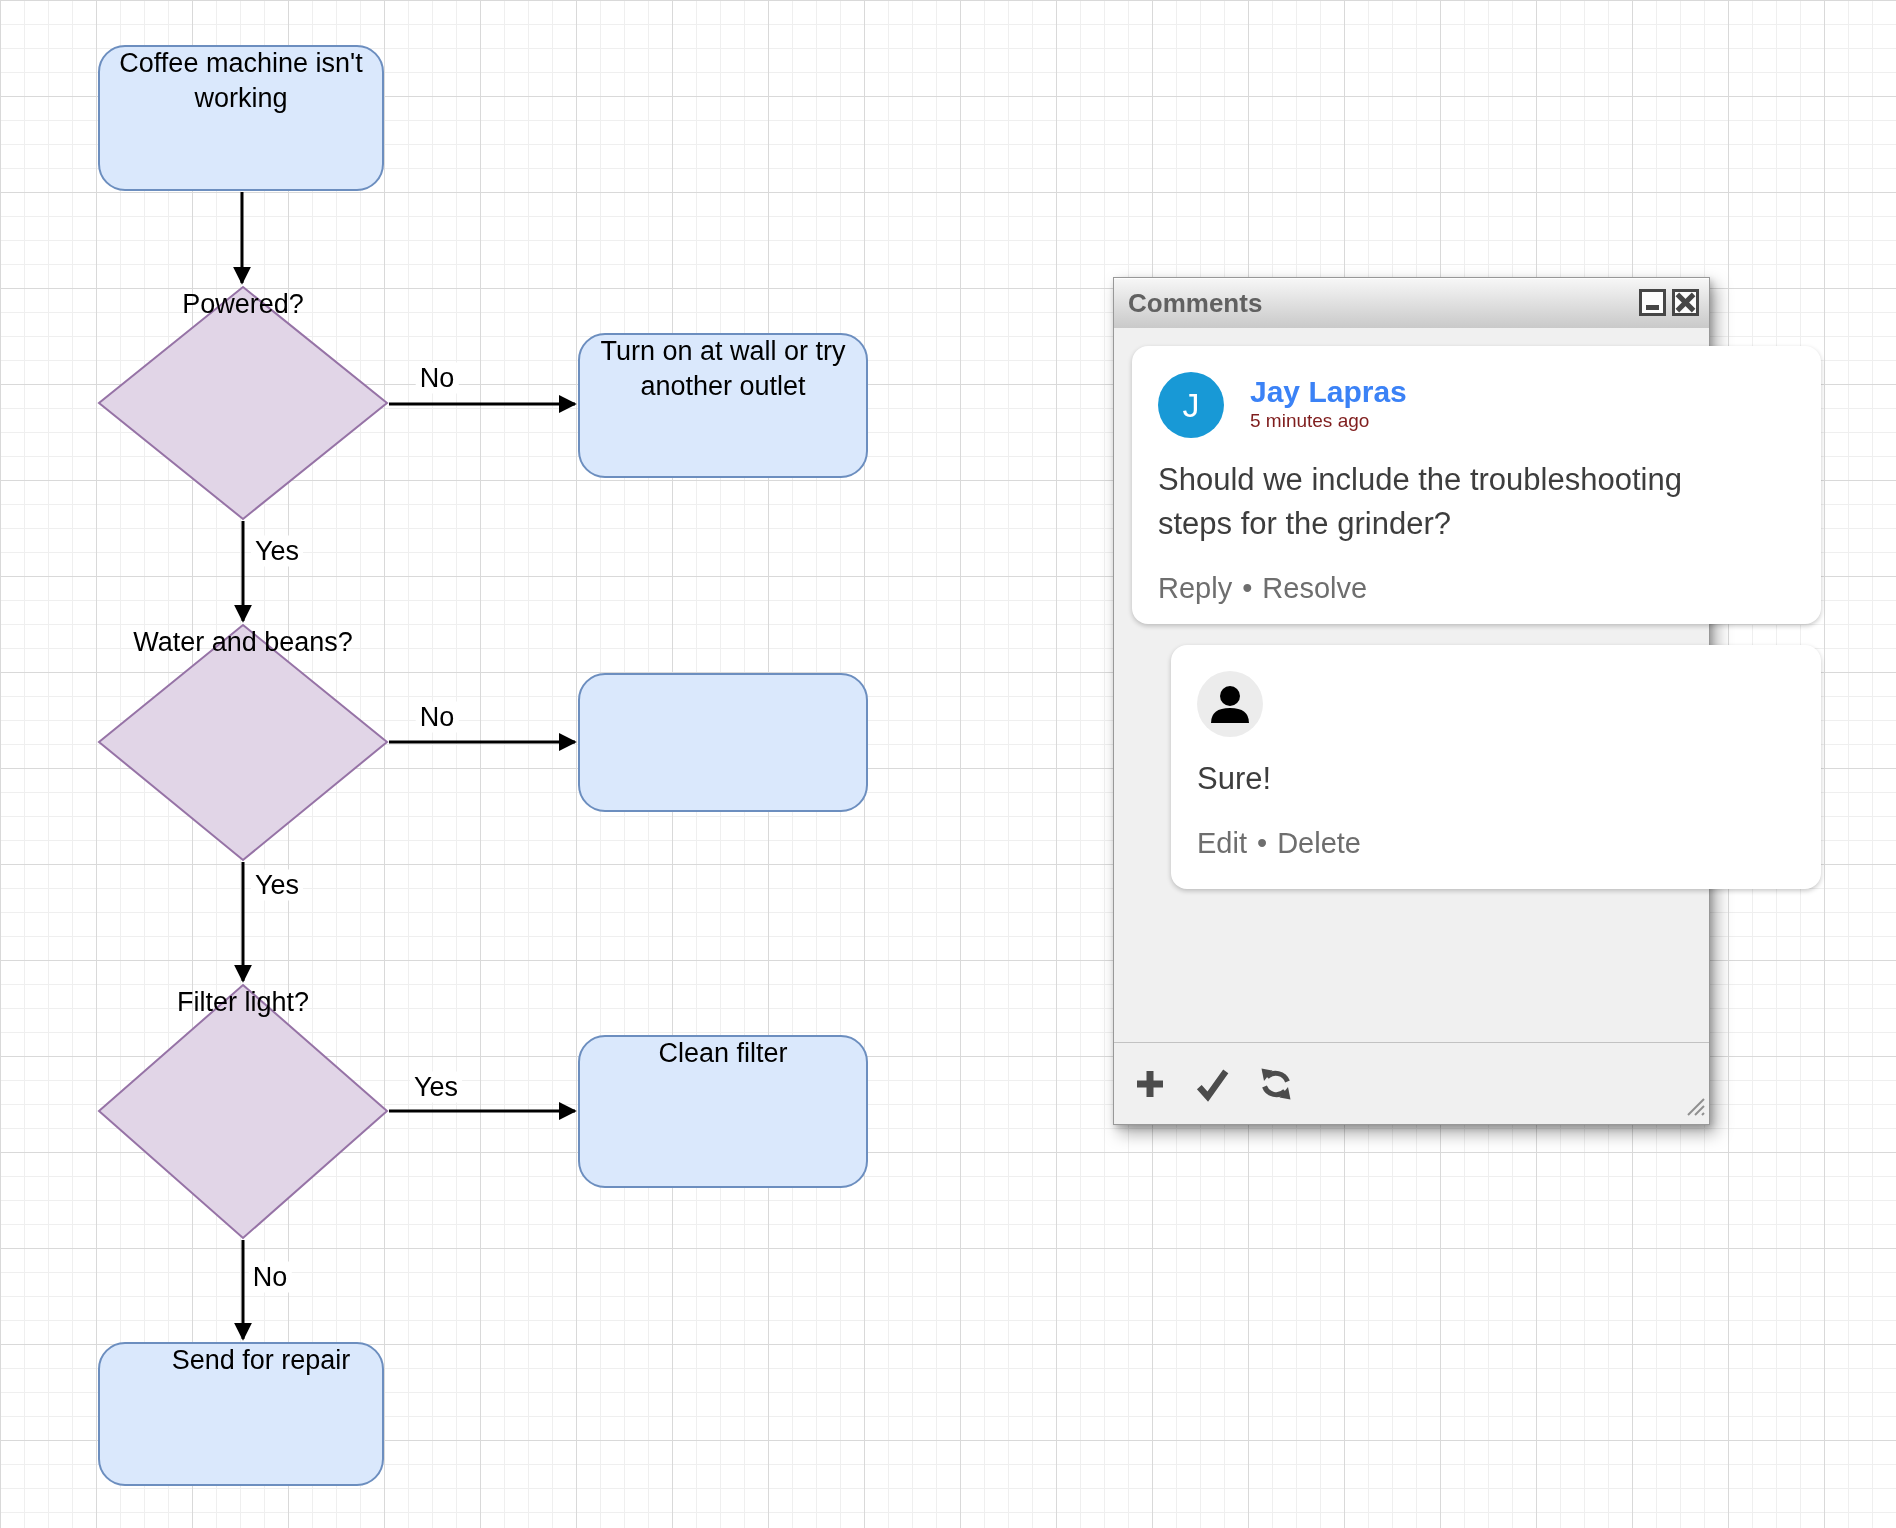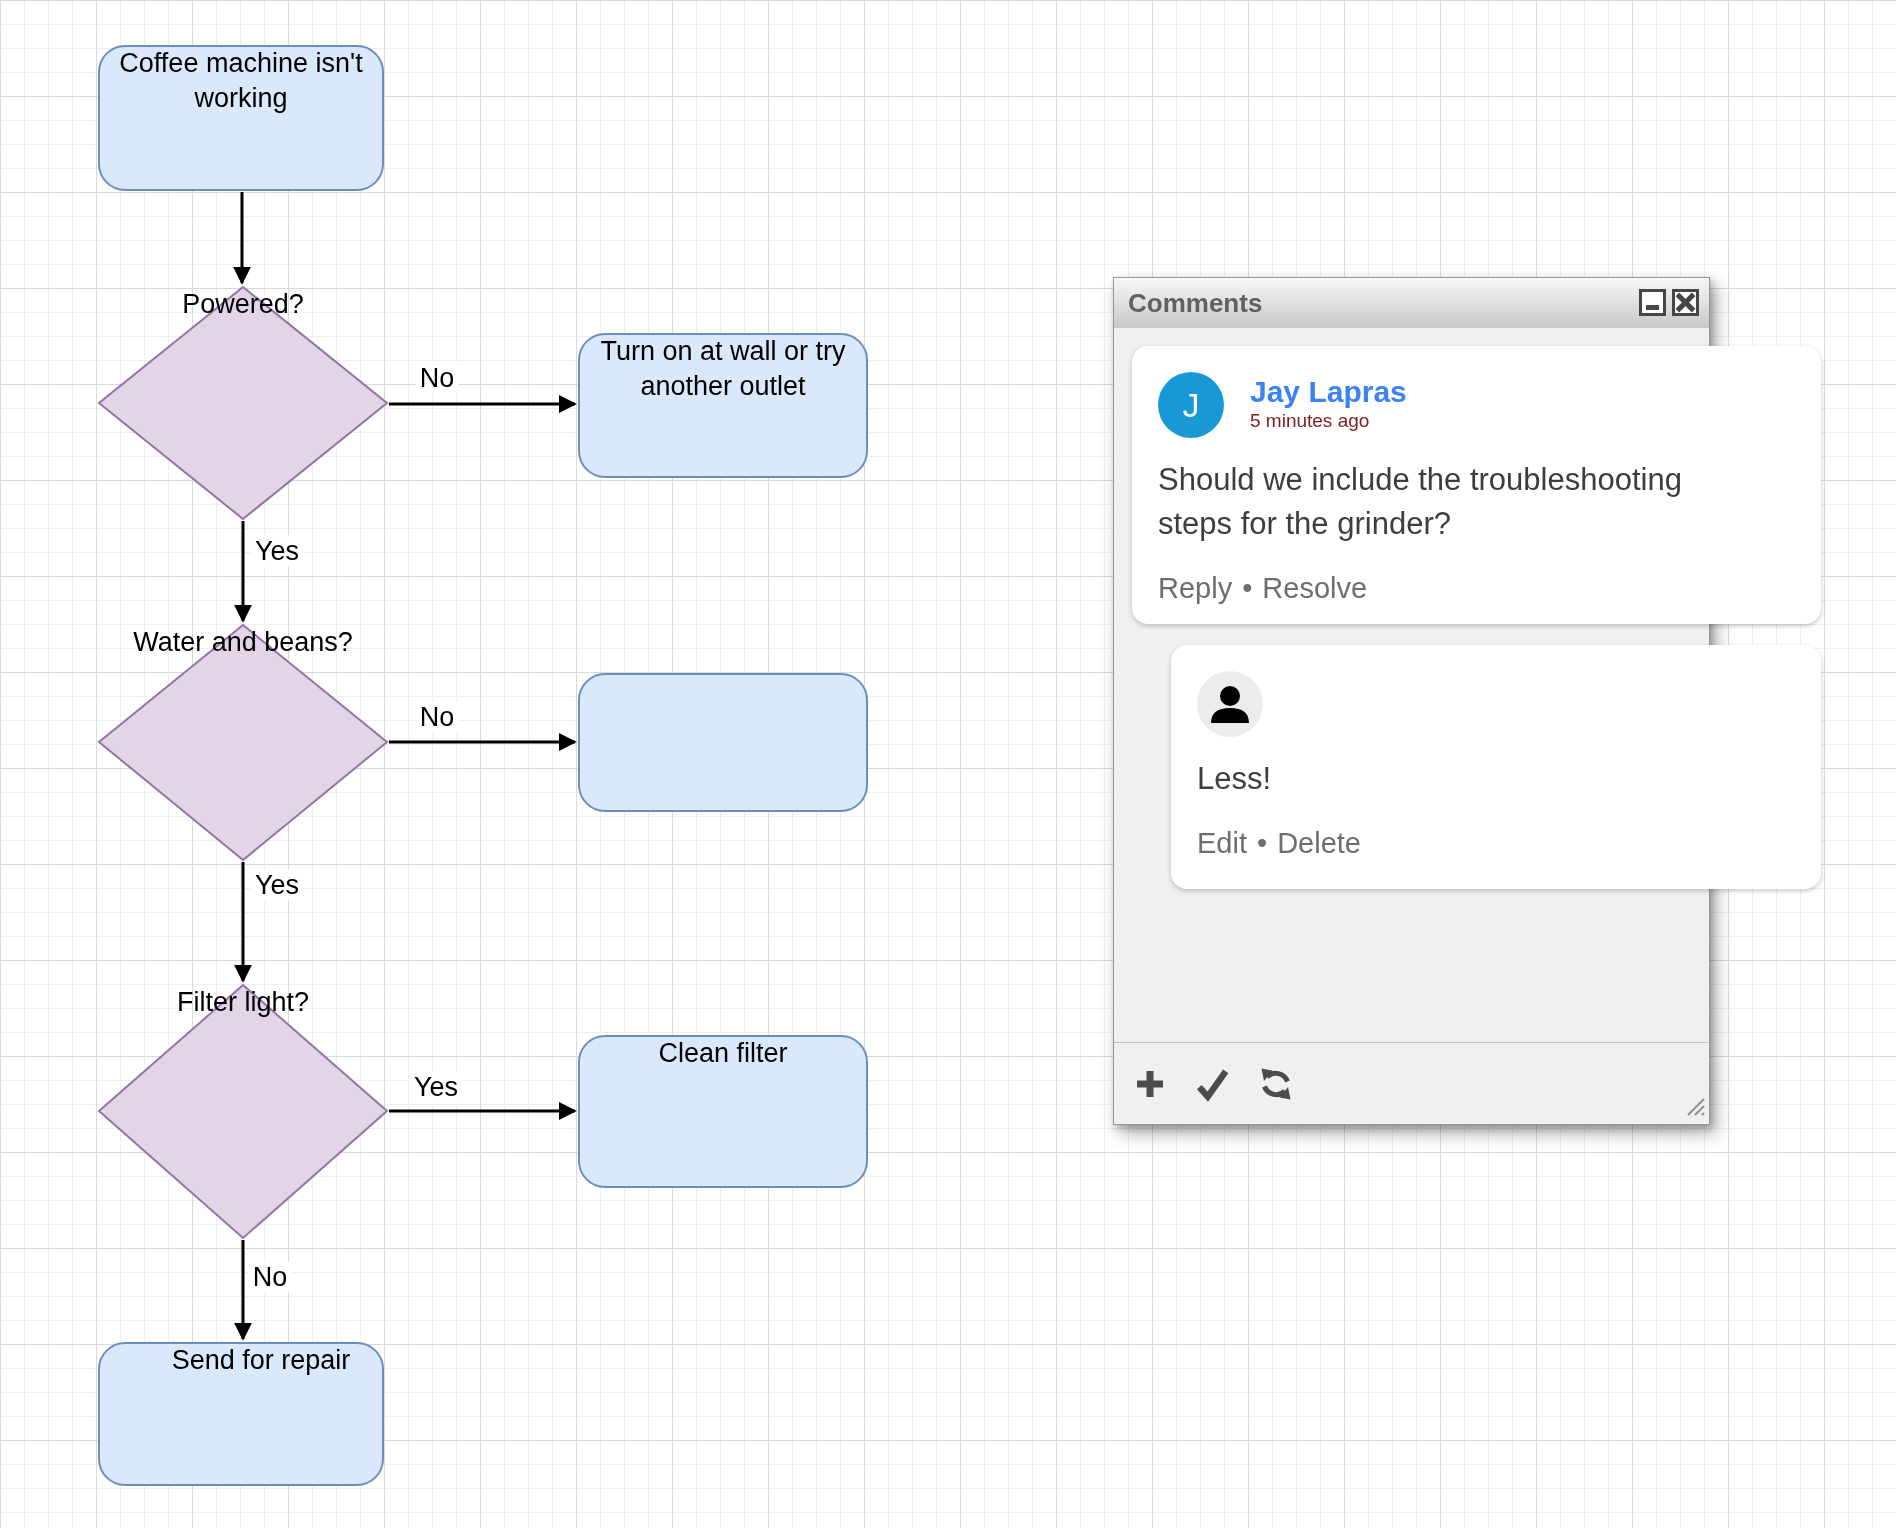--- a/index.html
+++ b/index.html
@@ -171,21 +171,21 @@
 
     <div class="comment-card card-2">
       <div class="c-head">
         <span class="avatar avatar-gray">
           <svg width="66" height="66" viewBox="0 0 66 66">
             <circle cx="33" cy="25" r="10" fill="#000"></circle>
             <path d="M14 52 Q14 37 33 37 Q52 37 52 52 Z" fill="#000"></path>
           </svg>
         </span>
       </div>
-      <div class="c-body">Less!</div>
+      <div class="c-body">Sure!</div>
       <div class="c-actions">
         <span class="link">Edit</span><span class="dot">•</span><span class="link">Delete</span>
       </div>
     </div>
 
     <div class="win-footer">
       <div class="tool-btn">
         <svg width="32" height="32" viewBox="0 0 32 32">
           <path d="M16 3 V29 M3 16 H29" stroke="#4c4c4c" stroke-width="7" fill="none"></path>
         </svg>

